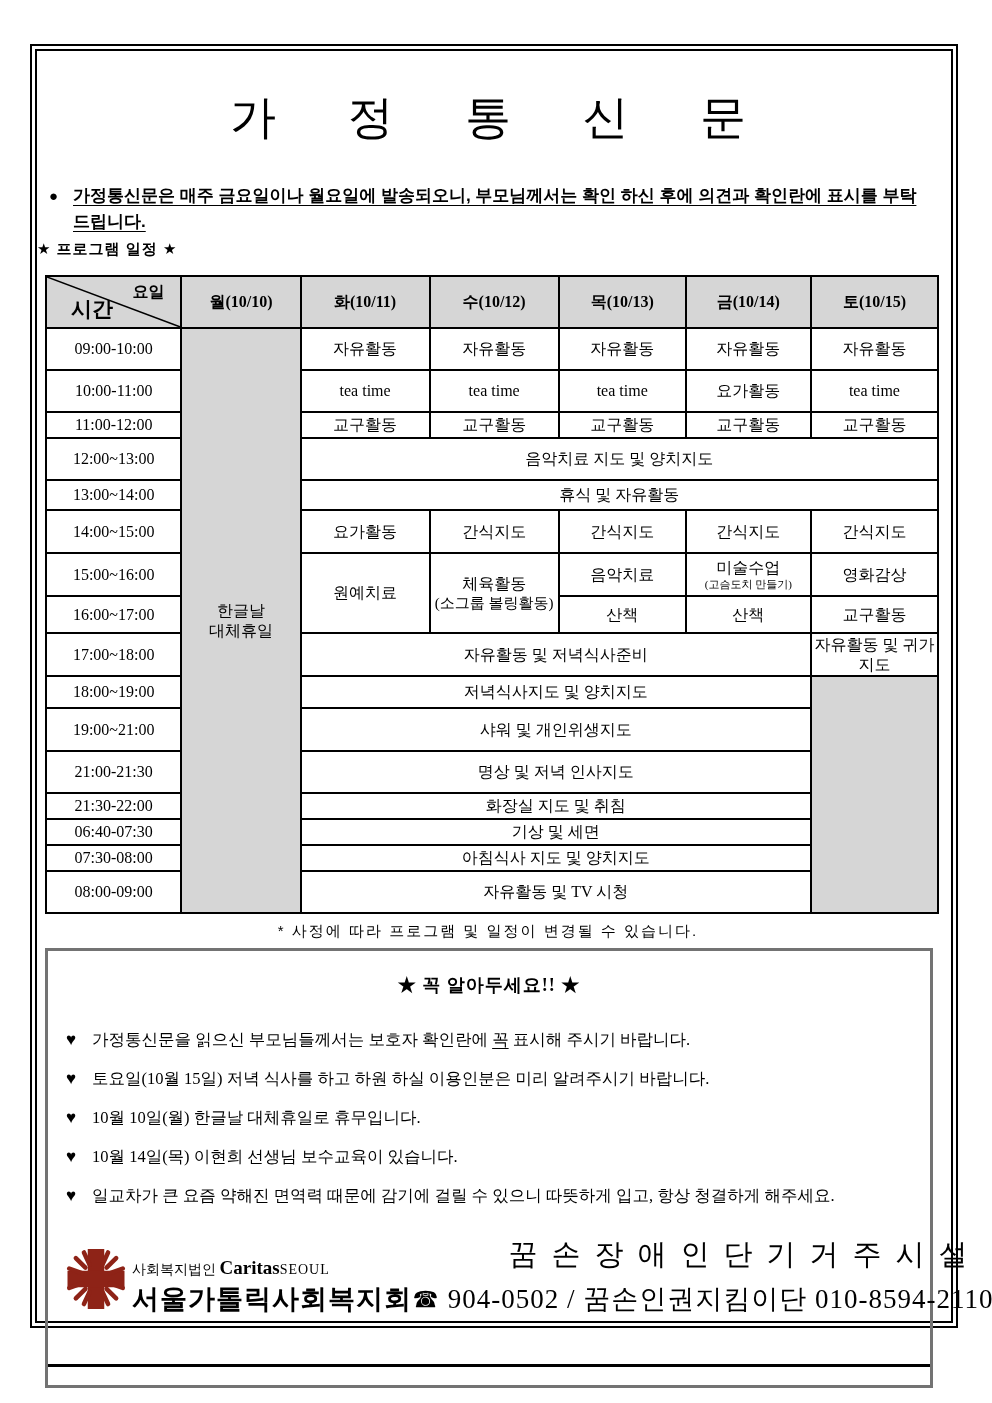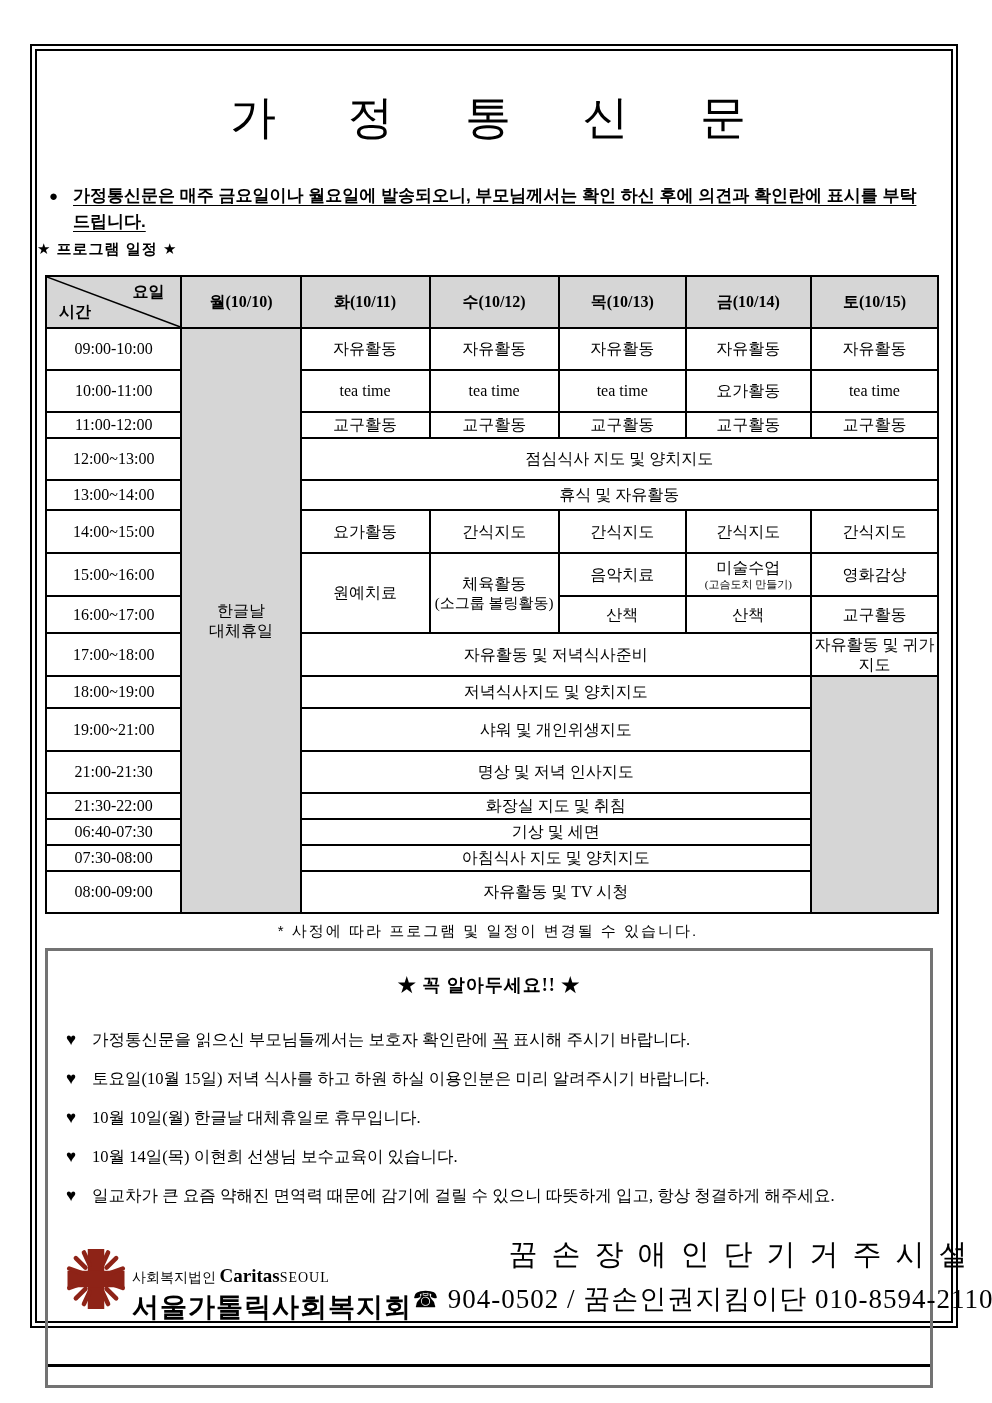--- a/index.html
+++ b/index.html
@@ -32,41 +32,41 @@
     font-size:16px; padding:0; line-height:1.25; overflow:hidden; }
   td.gray { background:#d6d6d6; }
   td.day-hd { font-weight:bold; font-size:15px; }
   td.time { font-size:15px; }
   .h26{height:26px} .h27{height:42px} .h30{height:30px} .h32{height:32px}
   .h37{height:37px} .h43{height:43px} .h52{height:52px}
 
   td.corner { position:relative; padding:0; }
   td.corner svg { position:absolute; left:0; top:0; width:100%; height:100%; }
   .corner-day { position:absolute; top:5px; right:16px; font-weight:bold; font-size:16px; }
-  .corner-time { position:absolute; bottom:5px; left:12px; font-weight:bold; font-size:16px; }
+  .corner-time { position:absolute; bottom:5px; left:24px; font-weight:bold; font-size:21px; }
 
   .cell-sub { font-size:11px; line-height:1.1; }
   .wed-sub { font-size:15px; line-height:1.2; }
 
   .sched-footnote { margin-top:8px; text-align:center;
     font-family:"Liberation Sans","DejaVu Sans",sans-serif;
     font-size:15px; letter-spacing:2px; }
 
   .notice-box { margin:7px 6px 0 8px; border:3px solid #737373; height:440px;
     display:flex; flex-direction:column;gap:8px; }
   .notice-content { flex:1 1 auto; padding:22px 18px 0 18px; }
   .notice-heading { text-align:center; font-weight:bold; font-size:18px; letter-spacing:1px; }
   .notice-items { margin-top:32px; }
   .notice-item { display:flex; margin-bottom:17px; font-size:16.5px; line-height:1.3; }
   .notice-item .heart { width:26px; flex:0 0 26px; font-size:17px; }
   .emph-underline { text-decoration:underline; text-underline-offset:3px; }
 
   .footer-row { display:flex; justify-content:space-between; align-items:flex-start;
     margin-top:26px; padding:0 2px 0 0; }
-  .logo-block { display:flex; align-items:flex-end; }
+  .logo-block { display:flex; align-items:center; }
   .logo-mark { width:60px; height:92px; flex:0 0 60px; }
   .org-text { margin-left:6px; margin-top:16px; white-space:nowrap; }
   .org-line1 { font-size:14px; }
   .org-line1 .caritas { font-weight:bold; font-size:19px; }
   .org-line1 .seoul { font-size:14px; letter-spacing:1px; }
   .org-line2 { font-size:27px; font-weight:bold; letter-spacing:1px; margin-top:2px; }
 
   .contact-block { text-align:right; margin-top:2px; }
   .facility-name { font-size:29px; font-weight:500; letter-spacing:14px; padding-right:12px; white-space:nowrap; }
   .phone-line { font-size:27px; margin-top:6px; letter-spacing:1px; white-space:nowrap; }
@@ -136,21 +136,21 @@
     <tr class="h26">
       <td class="time">11:00-12:00</td>
       <td>교구활동</td>
       <td>교구활동</td>
       <td>교구활동</td>
       <td>교구활동</td>
       <td>교구활동</td>
     </tr>
     <tr class="h27">
       <td class="time">12:00~13:00</td>
-      <td colspan="5">점심식사 지도 및 양치지도</td>
+      <td colspan="5">음악치료 지도 및 양치지도</td>
     </tr>
     <tr class="h30">
       <td class="time">13:00~14:00</td>
       <td colspan="5">휴식 및 자유활동</td>
     </tr>
     <tr class="h43">
       <td class="time">14:00~15:00</td>
       <td>요가활동</td>
       <td>간식지도</td>
       <td>간식지도</td>

